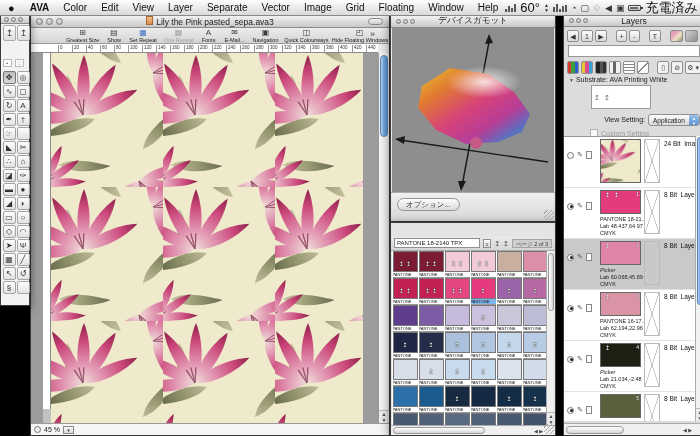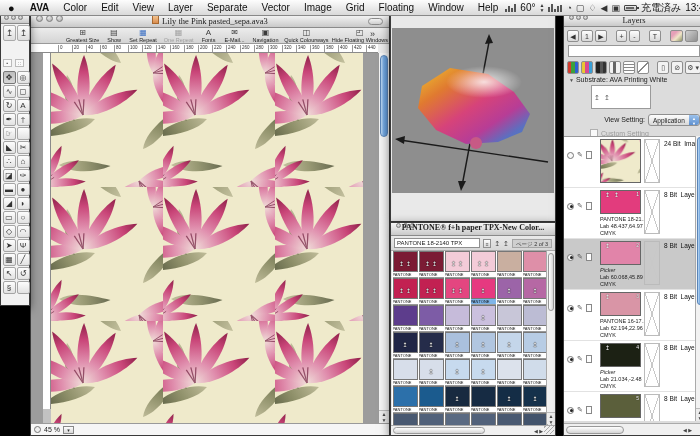--- a/index.html
+++ b/index.html
@@ -13,27 +13,27 @@
   #menu-items .mitem{padding:0 7px;line-height:16px;white-space:nowrap;}
   #menu-items .mitem.app{font-weight:bold;}
   #menu-items .apple{padding:0 8px;font-size:11px;}
   #menu-status{margin-left:auto;display:flex;align-items:center;height:100%;gap:4px;padding-right:4px;}
   #menu-status .sicon{font-size:9px;color:#333;}
   .meter{display:flex;align-items:flex-end;gap:1px;height:9px;}
   .meter i{display:block;width:2px;background:#555;}
   .batt{width:13px;height:6px;border:1px solid #444;border-radius:1px;position:relative;background:linear-gradient(#eee,#bbb);}
   .batt::before{content:"";position:absolute;left:1px;top:1px;bottom:1px;width:8px;background:#666;}
   .batt::after{content:"";position:absolute;right:-3px;top:1px;width:2px;height:2px;background:#444;}
-  .stxt{font-size:10px;white-space:nowrap;}
+  .stxt{font-size:13px;white-space:nowrap;}
   .tinyupdown{font-size:5px;line-height:5px;display:inline-block;vertical-align:middle;color:#333;}
   
   .win{position:absolute;background:#ececec;border:1px solid #3a3a3a;box-shadow:0 3px 10px rgba(0,0,0,.55);}
   .titlebar{position:absolute;left:0;top:0;right:0;height:13px;
     background:linear-gradient(#f5f5f5,#c9c9c9);border-bottom:1px solid #8a8a8a;
-    display:flex;align-items:flex-start;font-size:8.5px;color:#333;font-family:Liberation Serif, serif;}
+    display:flex;align-items:center;font-size:8.5px;color:#333;}
   .dots{display:flex;gap:3px;margin-left:5px;}
   .dot{width:7px;height:7px;border-radius:50%;background:radial-gradient(circle at 35% 30%,#e8e8e8,#a9a9a9);border:1px solid #7d7d7d;}
   .dot.sm{width:5px;height:5px;}
   .wtitle{position:absolute;left:0;right:0;text-align:center;font-size:8.5px;color:#222;white-space:nowrap;overflow:hidden;}
   
   #palette{left:0;top:14px;width:30px;height:292px;background:#f2f2f2;z-index:40;}
   #palette .titlebar{height:9px;}
   #bigtools{position:absolute;left:1px;top:10px;display:flex;}
   .bigtool{width:13px;height:16px;border:1px solid #aaa;border-radius:2px;margin:0 0 0 1px;
     background:linear-gradient(#fcfcfc,#dedede);font-size:9px;color:#444;text-align:center;line-height:15px;}
@@ -382,20 +382,28 @@
       <div class="tool">▦</div>
       <div class="tool">╱</div>
       <div class="tool">↖</div>
       <div class="tool">↺</div>
       <div class="tool">§</div>
       <div class="tool"></div>
     </div>
 </div>
 
 <div class="win" id="gamutwin">
+  <div class="titlebar">
+    <div class="dots" style="gap:2px;">
+        <div class="dot sm"></div>
+        <div class="dot sm"></div>
+        <div class="dot sm"></div>
+      </div>
+    <div class="wtitle">デバイスガモット</div>
+  </div>
   <div id="gamut-content">
     <svg width="164" height="165" viewBox="0 0 164 165">
       <defs>
         <linearGradient id="blobG" x1="0" y1="0" x2="1" y2="1">
           <stop offset="0" stop-color="#EDC52F"></stop>
             <stop offset="0.25" stop-color="#E07A30"></stop>
           <stop offset="0.5" stop-color="#D6437A"></stop>
             <stop offset="0.7" stop-color="#B73D96"></stop>
           <stop offset="0.85" stop-color="#5C6FC0"></stop>
             <stop offset="1" stop-color="#3F86C5"></stop>
@@ -408,31 +416,27 @@
       <line x1="97" y1="14" x2="70" y2="158" stroke="#1a1a1a" stroke-width="1.4"></line>
       <line x1="8" y1="112" x2="156" y2="134" stroke="#1a1a1a" stroke-width="1.4"></line>
       <polygon points="97,6 93,16 101,15" fill="#1a1a1a"></polygon>
       <polygon points="3,111 13,108 12,116" fill="#1a1a1a"></polygon>
       <polygon points="69,163 66,153 74,153" fill="#1a1a1a"></polygon>
       <polygon points="30,58 58,40 96,46 122,64 138,86 130,104 106,114 74,116 44,102 26,80" fill="url(#blobG)"></polygon>
       <ellipse cx="92" cy="54" rx="38" ry="16" fill="url(#blobHi)"></ellipse>
       <circle cx="84" cy="115" r="6" fill="#C75A85"></circle>
     </svg>
   </div>
+  <div id="gamut-bottom">
+    <div id="options-btn">オプション...</div>
+    <div class="grip"></div>
+  </div>
 </div>
 
 <div class="win" id="pantwin">
-  <div class="titlebar">
-    <div class="dots" style="gap:2px;">
-        <div class="dot sm"></div>
-        <div class="dot sm"></div>
-        <div class="dot sm"></div>
-      </div>
-    <div class="wtitle">PANTONE® f+h paper TPX-New Color...</div>
-  </div>
   <div id="pant-search">
     <div id="pant-field">PANTONE 18-2140 TPX</div>
     <div class="pbtn">≡</div>
     <span class="panchor">↥</span>
     <span class="panchor">↥</span>
     <div id="pant-page">ページ 2 of 3</div>
   </div>
   <div id="pantone-grid">
       <div class="pcell">
         <div class="pswatch" style="background: rgb(123, 27, 52);"><span class="anch">↥</span><span class="anch">↥</span></div>

